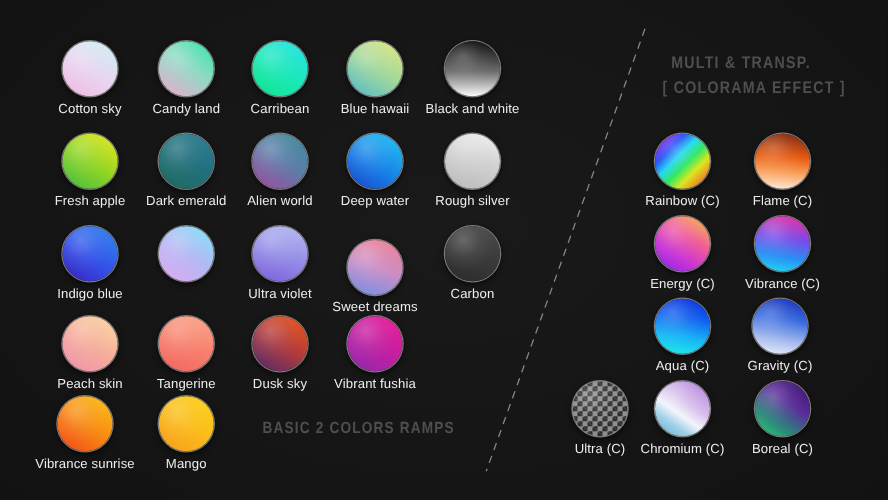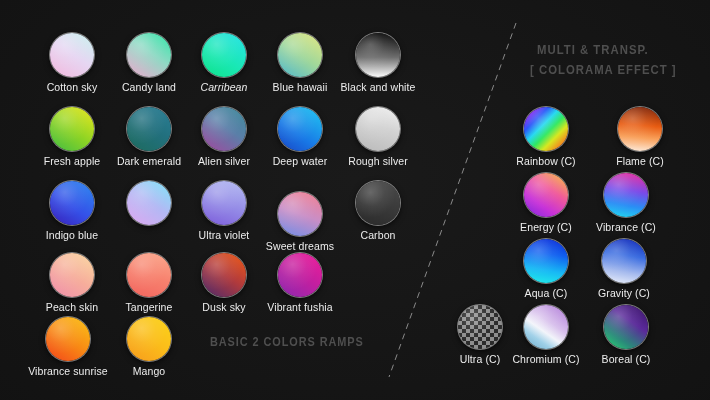--- a/index.html
+++ b/index.html
@@ -136,21 +136,21 @@
           <div class="orb" style="background: linear-gradient(215deg, rgb(201, 244, 239) 0%, rgb(230, 214, 242) 48%, rgb(243, 184, 221) 100%);"></div>
         </div>
         <div class="label">Cotton sky</div>
       </div>
       <div class="swatch" style="left: 101px; top: 32px;">
         <div class="orb-wrap">
           <div class="orb" style="background: linear-gradient(215deg, rgb(47, 232, 168) 0%, rgb(143, 217, 196) 45%, rgb(240, 169, 207) 100%);"></div>
         </div>
         <div class="label">Candy land</div>
       </div>
-      <div class="swatch" style="left: 176px; top: 32px; font-style: italic;">
+      <div class="swatch" style="left: 176px; top: 32px;">
         <div class="orb-wrap">
           <div class="orb" style="background: linear-gradient(215deg, rgb(42, 227, 232) 0%, rgb(25, 232, 180) 55%, rgb(16, 226, 138) 100%);"></div>
         </div>
         <div class="label">Carribean</div>
       </div>
       <div class="swatch" style="left: 252px; top: 32px;">
         <div class="orb-wrap">
           <div class="orb" style="background: linear-gradient(215deg, rgb(229, 232, 130) 0%, rgb(159, 215, 155) 50%, rgb(79, 184, 207) 100%);"></div>
         </div>
         <div class="label">Blue hawaii</div>
@@ -170,21 +170,21 @@
       <div class="swatch" style="left: 101px; top: 106px;">
         <div class="orb-wrap">
           <div class="orb" style="background: linear-gradient(215deg, rgb(43, 127, 150) 0%, rgb(34, 112, 126) 45%, rgb(29, 107, 92) 100%);"></div>
         </div>
         <div class="label">Dark emerald</div>
       </div>
       <div class="swatch" style="left: 176px; top: 106px;">
         <div class="orb-wrap">
           <div class="orb" style="background: linear-gradient(215deg, rgb(63, 140, 155) 0%, rgb(90, 127, 168) 45%, rgb(164, 71, 159) 100%);"></div>
         </div>
-        <div class="label">Alien silver</div>
+        <div class="label">Alien world</div>
       </div>
       <div class="swatch" style="left: 252px; top: 106px;">
         <div class="orb-wrap">
           <div class="orb" style="background: linear-gradient(215deg, rgb(34, 200, 242) 0%, rgb(24, 120, 230) 60%, rgb(26, 68, 196) 100%);"></div>
         </div>
         <div class="label">Deep water</div>
       </div>
       <div class="swatch" style="left: 330px; top: 106px;">
         <div class="orb-wrap">
           <div class="orb" style="background: linear-gradient(200deg, rgb(242, 242, 242) 0%, rgb(210, 210, 210) 45%, rgb(185, 185, 185) 100%);"></div>
@@ -258,21 +258,21 @@
       </div>
     </div>
 
   <div id="colorama-group">
       <div class="swatch" style="left: 498px; top: 106px;">
         <div class="orb-wrap">
           <div class="orb" style="background: linear-gradient(135deg, rgb(224, 32, 192) 0%, rgb(128, 32, 240) 14%, rgb(32, 80, 248) 28%, rgb(32, 216, 240) 42%, rgb(48, 232, 96) 56%, rgb(216, 232, 32) 70%, rgb(240, 144, 32) 84%, rgb(240, 32, 64) 100%);"></div>
         </div>
         <div class="label">Rainbow (C)</div>
       </div>
-      <div class="swatch" style="left: 592px; top: 106px; text-align: center;">
+      <div class="swatch" style="left: 578px; top: 106px; text-align: center;">
         <div class="orb-wrap">
           <div class="orb" style="background: linear-gradient(185deg, rgb(122, 34, 8) 0%, rgb(232, 92, 18) 42%, rgb(249, 160, 90) 68%, rgb(253, 240, 228) 100%);"></div>
         </div>
         <div class="label">Flame (C)</div>
       </div>
       <div class="swatch" style="left: 498px; top: 172px;">
         <div class="orb-wrap">
           <div class="orb" style="background: linear-gradient(215deg, rgb(249, 201, 58) 0%, rgb(240, 90, 154) 38%, rgb(200, 50, 216) 68%, rgb(122, 42, 224) 100%);"></div>
         </div>
         <div class="label">Energy (C)</div>

